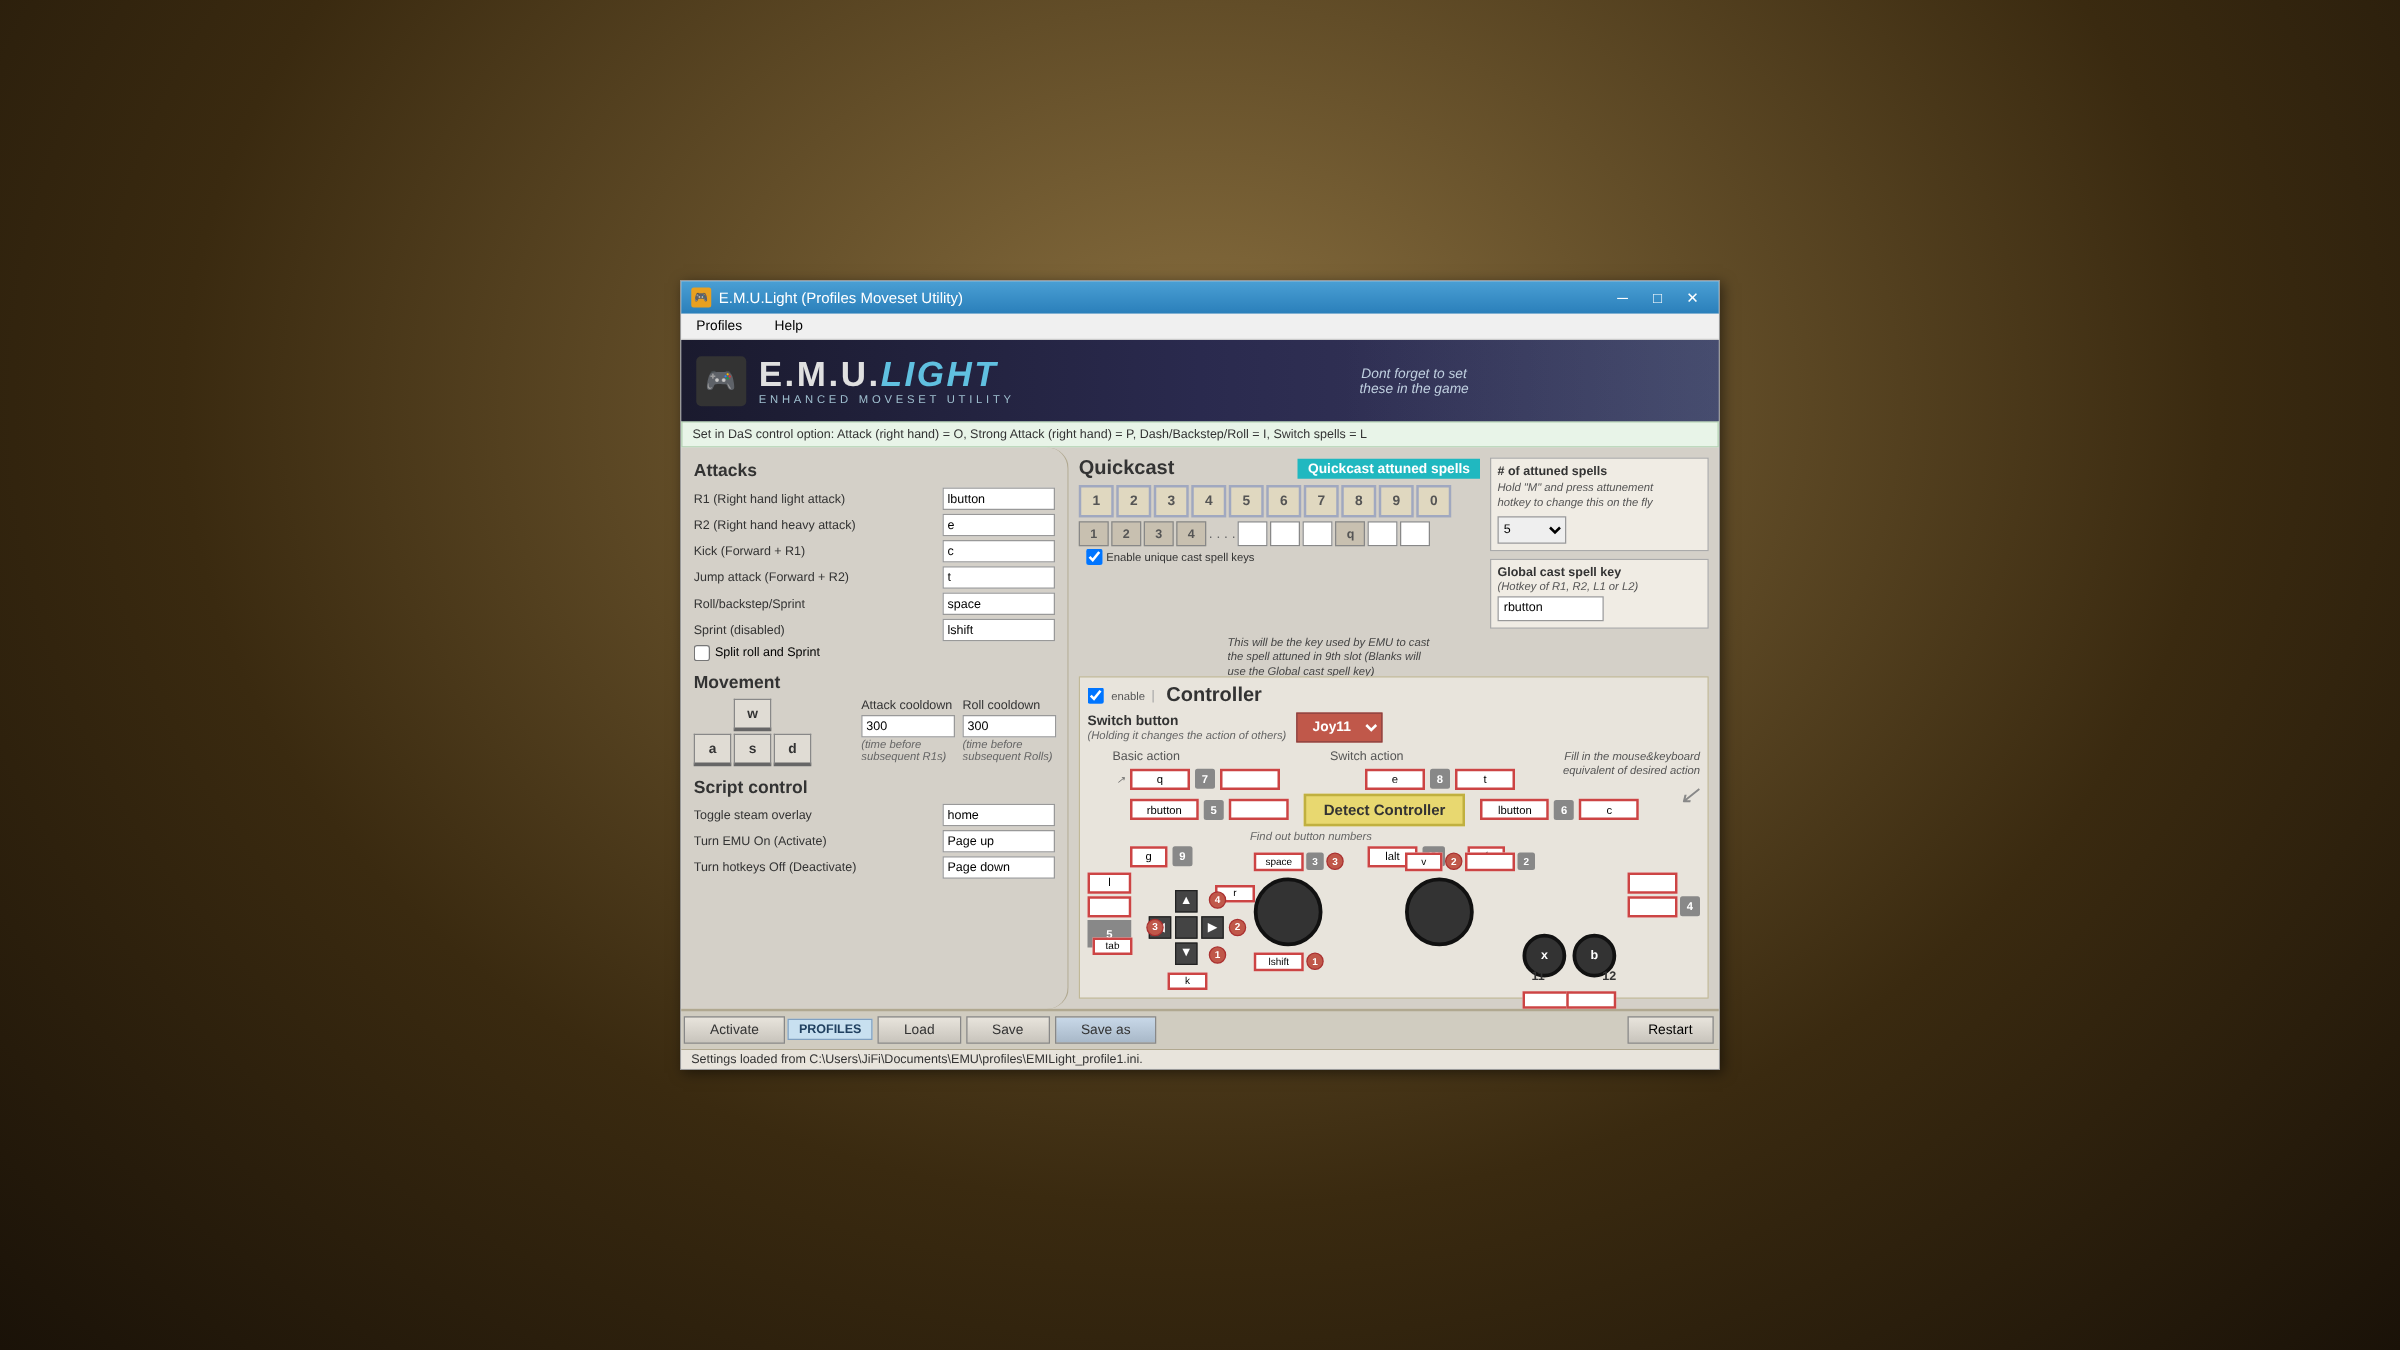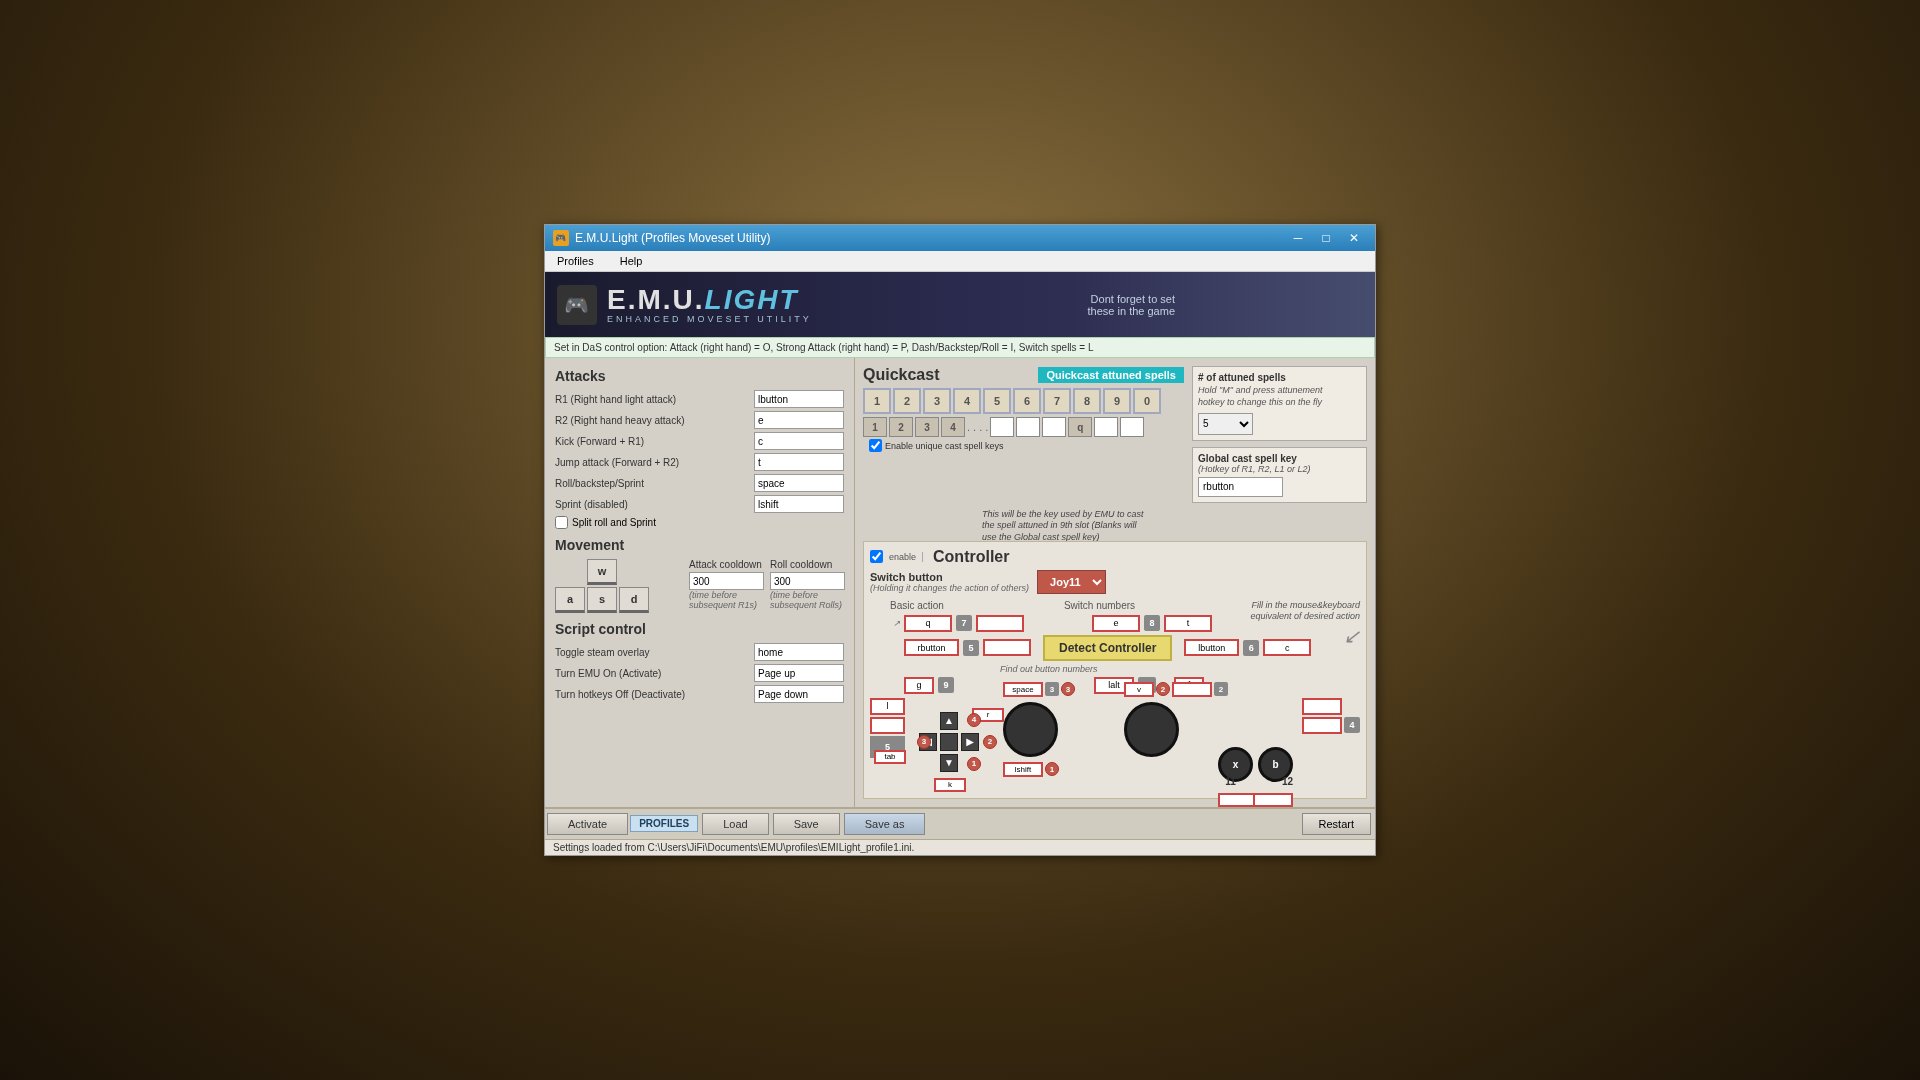--- a/index.html
+++ b/index.html
@@ -128,37 +128,39 @@
       font-size: 9px;
       color: #a0c0d0;
       letter-spacing: 3px;
       text-transform: uppercase;
     }
     .header-note {
       position: absolute;
       right: 200px;
       color: #c0d0e0;
       font-size: 11px;
-      text-align: right;
+      font-style: italic;
+      text-align: center;
     }
     .info-bar {
       background: #e8f4e8;
       border: 1px solid #b0d0b0;
       padding: 4px 8px;
       font-size: 10px;
       color: #333;
     }
     .main-content {
       display: flex;
       background: #d4d0c8;
     }
     .left-panel {
       width: 310px;
       padding: 10px;
       border-right: 1px solid #b0a890;
+      border-radius: 17px;
     }
     .right-panel {
       flex: 1;
       padding: 8px;
     }
     .section-title {
       font-size: 14px;
       font-weight: bold;
       color: #333;
       margin-bottom: 6px;
@@ -496,21 +498,21 @@
             <option>Joy11</option>
             <option>Joy1</option><option>Joy2</option><option>Joy3</option>
           </select>
         </div>
 
         <div style="display:flex; gap:10px; position:relative;">
           <div style="position:relative; flex:1;">
 
             <div style="display:flex; font-size:10px; color:#555; margin-bottom:4px;">
               <div style="margin-left:20px;">Basic action</div>
-              <div style="margin-left:120px;">Switch numbers</div>
+              <div style="margin-left:120px;">Switch action</div>
             </div>
 
             <div style="display:flex; gap:4px; align-items:center; margin-bottom:3px;">
               <div style="font-size:8px; color:#666; width:30px; text-align:right; font-style:italic;">↗</div>
               <input type="text" value="q" style="width: 48px; height: 17px; border: 2px solid rgb(204, 68, 68); background: white; font-size: 9px; text-align: center;">
               <div style="min-width:16px; height:16px; background:#888; color:white; font-size:9px; font-weight:bold; display:flex; align-items:center; justify-content:center; border-radius:2px;">7</div>
               <input type="text" value="" style="width: 48px; height: 17px; border: 2px solid rgb(204, 68, 68); background: white; font-size: 9px; text-align: center;">
               <div style="width:60px;"></div>
               <input type="text" value="e" style="width: 48px; height: 17px; border: 2px solid rgb(204, 68, 68); background: white; font-size: 9px; text-align: center;">
               <div style="min-width:16px; height:16px; background:#888; color:white; font-size:9px; font-weight:bold; display:flex; align-items:center; justify-content:center; border-radius:2px;">8</div>

